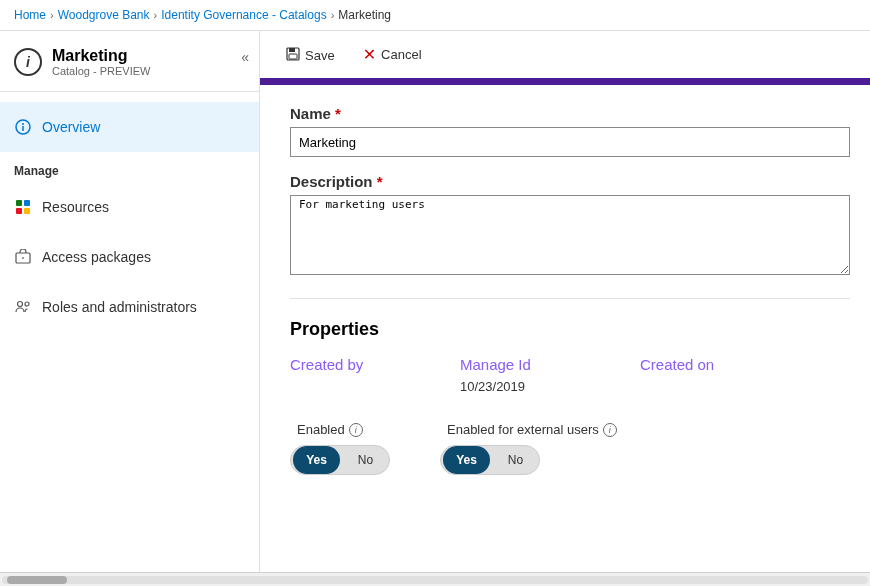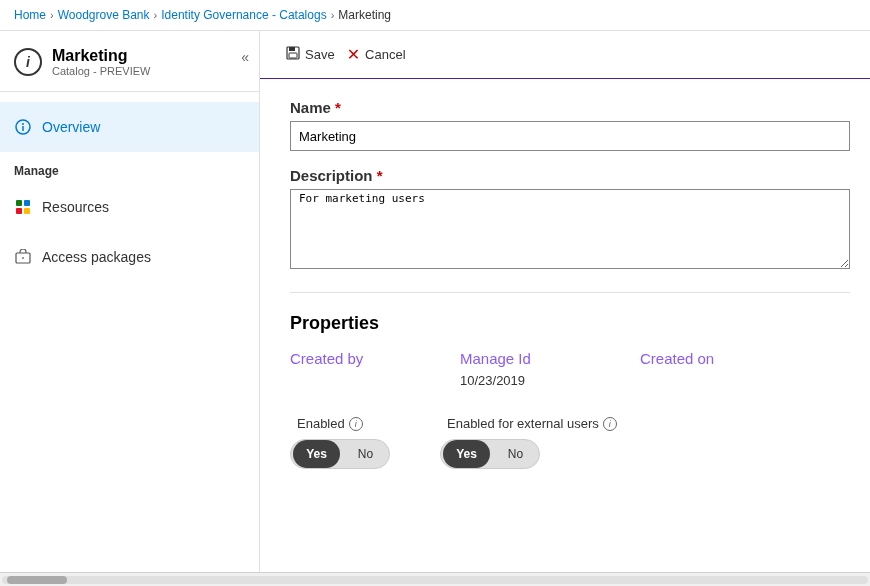--- a/index.html
+++ b/index.html
@@ -100,23 +100,24 @@
     
     .content {
       flex: 1;
       overflow-y: auto;
       padding: 0;
     }
 
     
     .toolbar {
       padding: 10px 20px;
-      border-bottom: 1px solid #4c1d95;
-      display: flex;
-      align-items: center;
+      border-bottom: 7px solid #4c1d95;
+      display: flex;
+      align-items: flex-end;
+      gap: 16px;
     }
     .toolbar-btn {
       display: flex;
       align-items: center;
       gap: 5px;
       background: none;
       border: none;
       cursor: pointer;
       font-size: 13px;
       color: #333;
@@ -209,21 +210,21 @@
       display: flex;
       align-items: center;
       background: #e0e0e0;
       border-radius: 20px;
       width: 100px;
       height: 30px;
       overflow: hidden;
       border: 1px solid #ccc;
     }
     .toggle-yes {
-      background: #404040;
+      background: #0c4a6e;
       color: #fff;
       font-size: 12px;
       font-weight: 600;
       flex: 1;
       height: 100%;
       display: flex;
       align-items: center;
       justify-content: center;
       border-radius: 18px;
       margin: 2px;
@@ -347,20 +348,31 @@
         <div class="nav-icon">
           <svg width="16" height="16" viewBox="0 0 16 16" fill="none">
             <rect x="1" y="4" width="14" height="10" rx="1" stroke="#555" stroke-width="1.2"></rect>
             <path d="M5 4V3a3 3 0 016 0v1" stroke="#555" stroke-width="1.2"></path>
             <line x1="8" y1="8" x2="8" y2="10" stroke="#555" stroke-width="1.2"></line>
           </svg>
         </div>
         <span>Access packages</span>
       </div>
 
+      <div class="nav-item">
+        <div class="nav-icon">
+          <svg width="16" height="16" viewBox="0 0 16 16" fill="none">
+            <circle cx="5" cy="5" r="2.5" stroke="#555" stroke-width="1.2"></circle>
+            <path d="M1 13c0-2.2 1.8-4 4-4s4 1.8 4 4" stroke="#555" stroke-width="1.2"></path>
+            <circle cx="12" cy="5" r="2" stroke="#555" stroke-width="1.2"></circle>
+            <path d="M10 13c0-1.6 1-3 2.5-3" stroke="#555" stroke-width="1.2"></path>
+          </svg>
+        </div>
+        <span>Roles and administrators</span>
+      </div>
     </div>
   </div>
 
   <div class="content">
 
     <div class="toolbar">
       <button class="toolbar-btn">
         <span class="icon">
           <svg width="14" height="14" viewBox="0 0 14 14" fill="none">
             <rect x="1" y="1" width="12" height="12" rx="1" stroke="#333" stroke-width="1.2"></rect>

